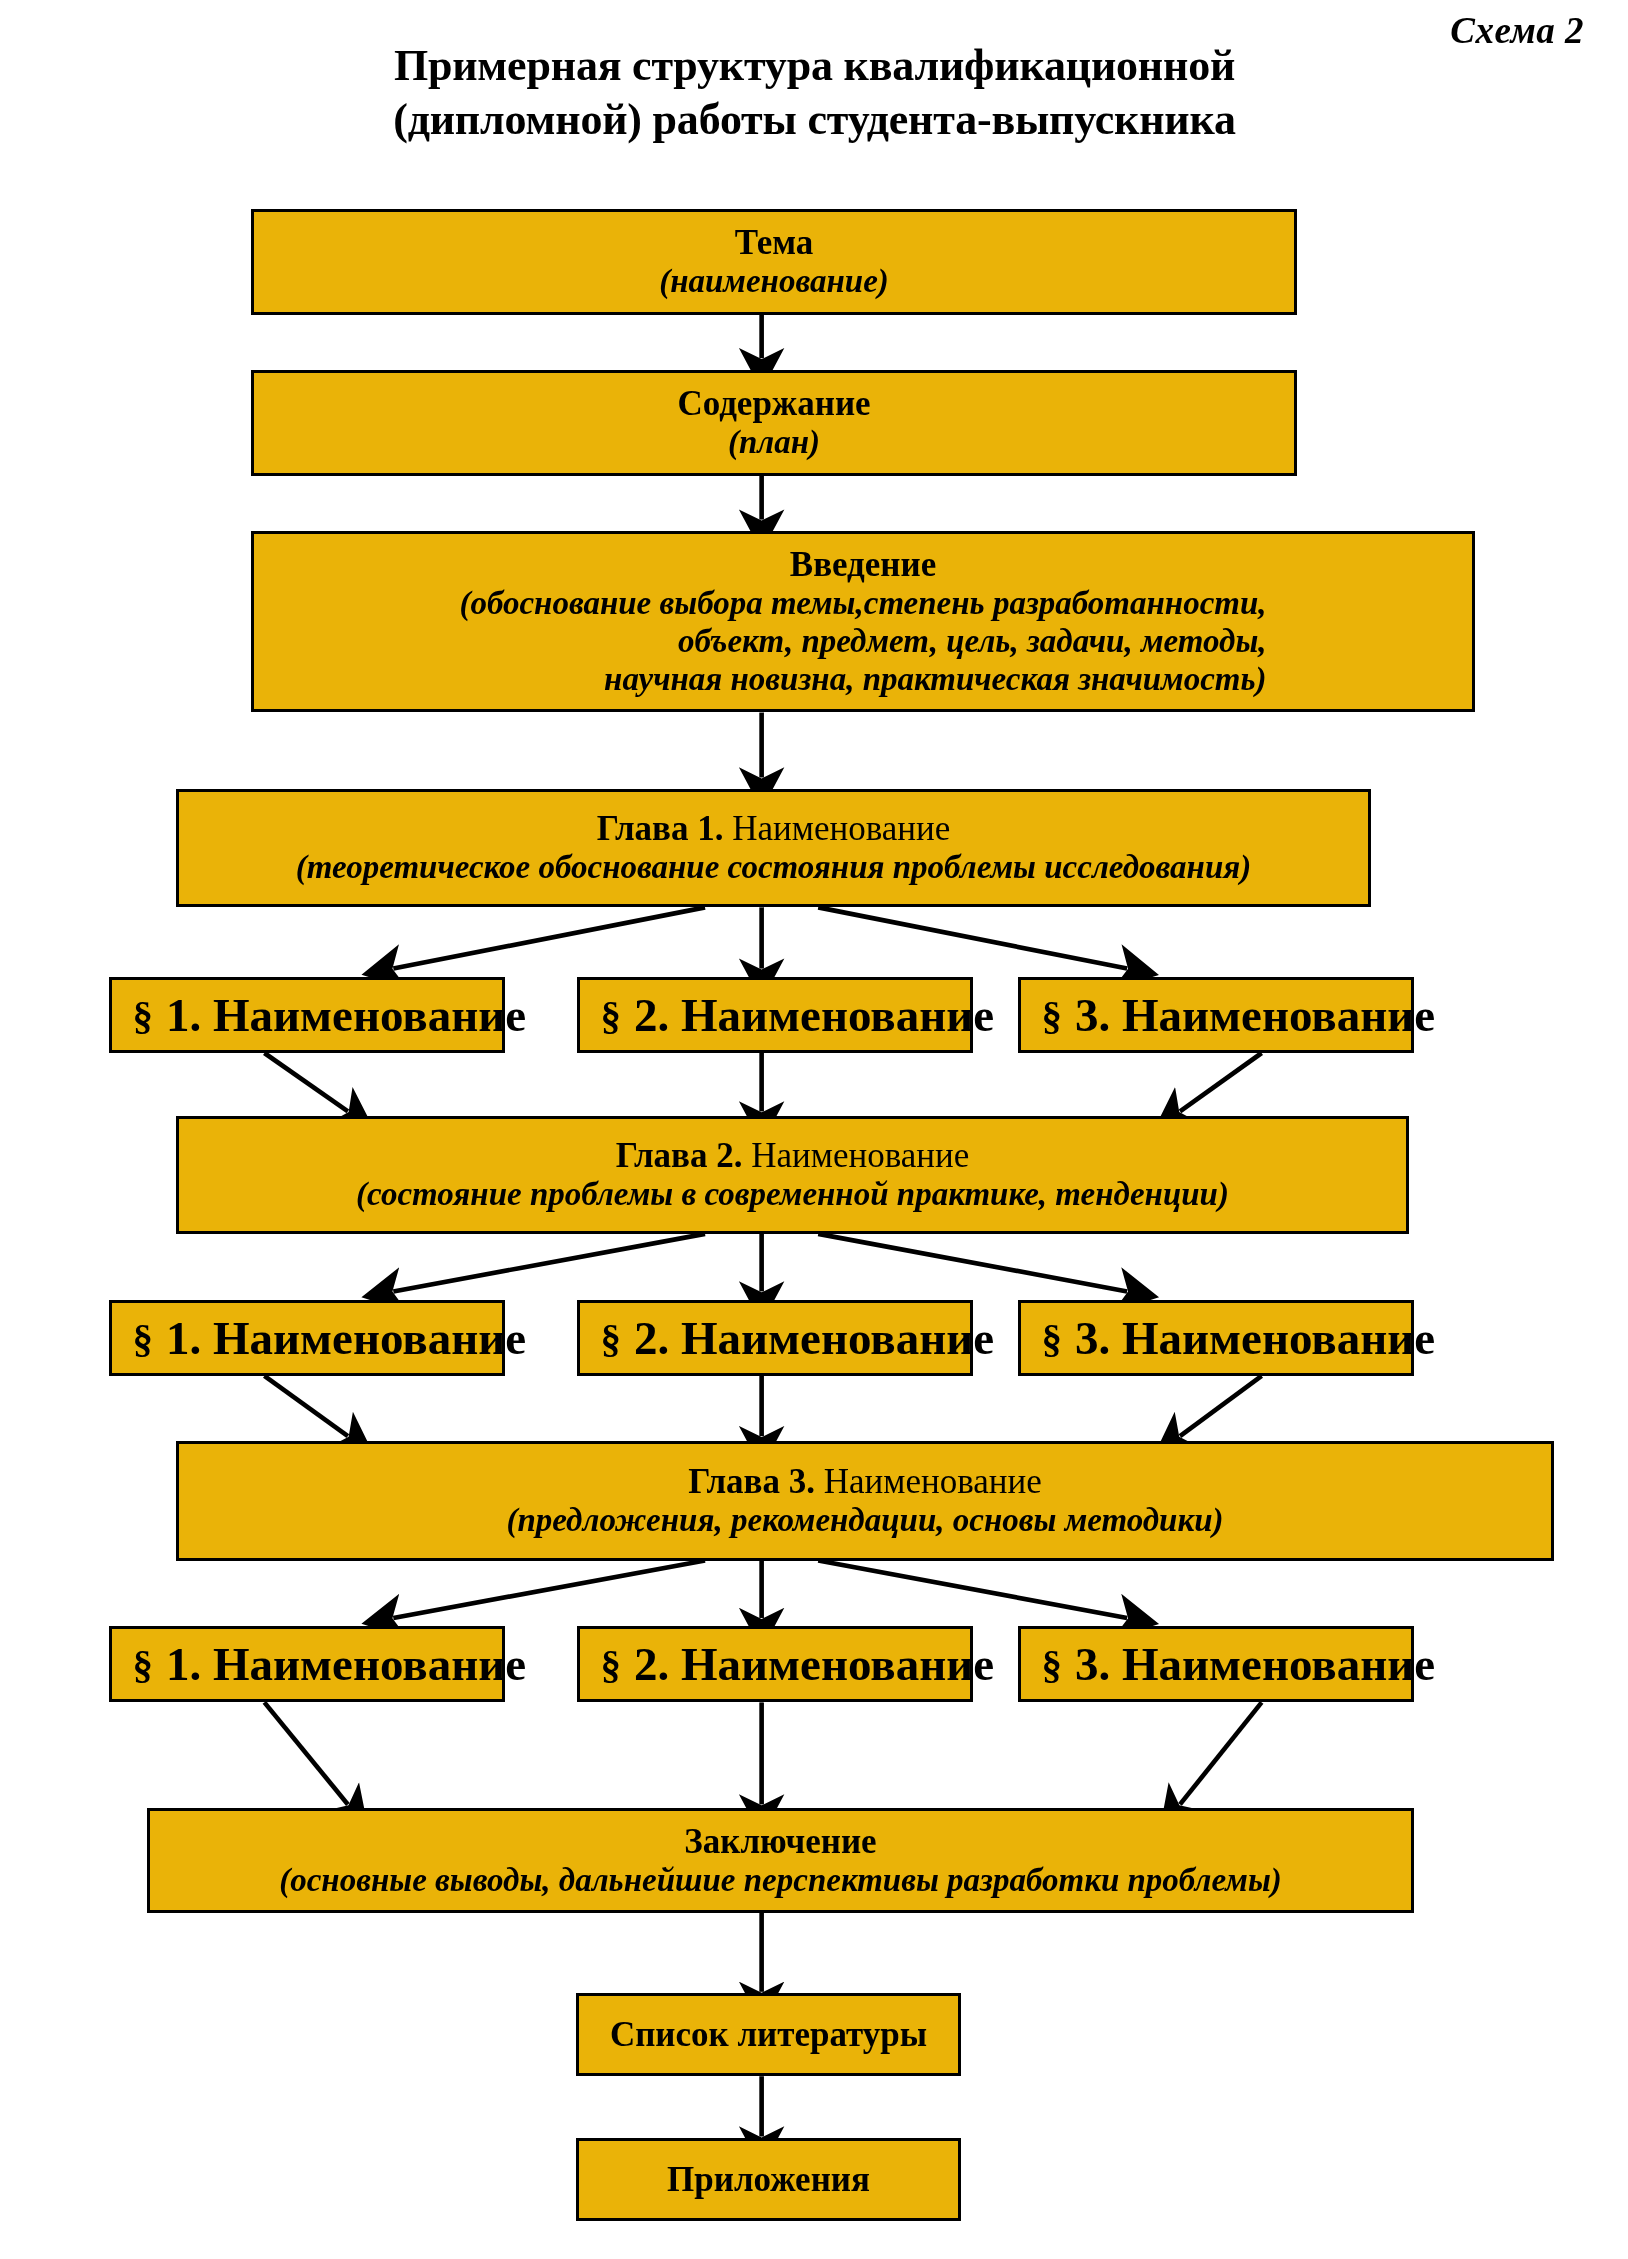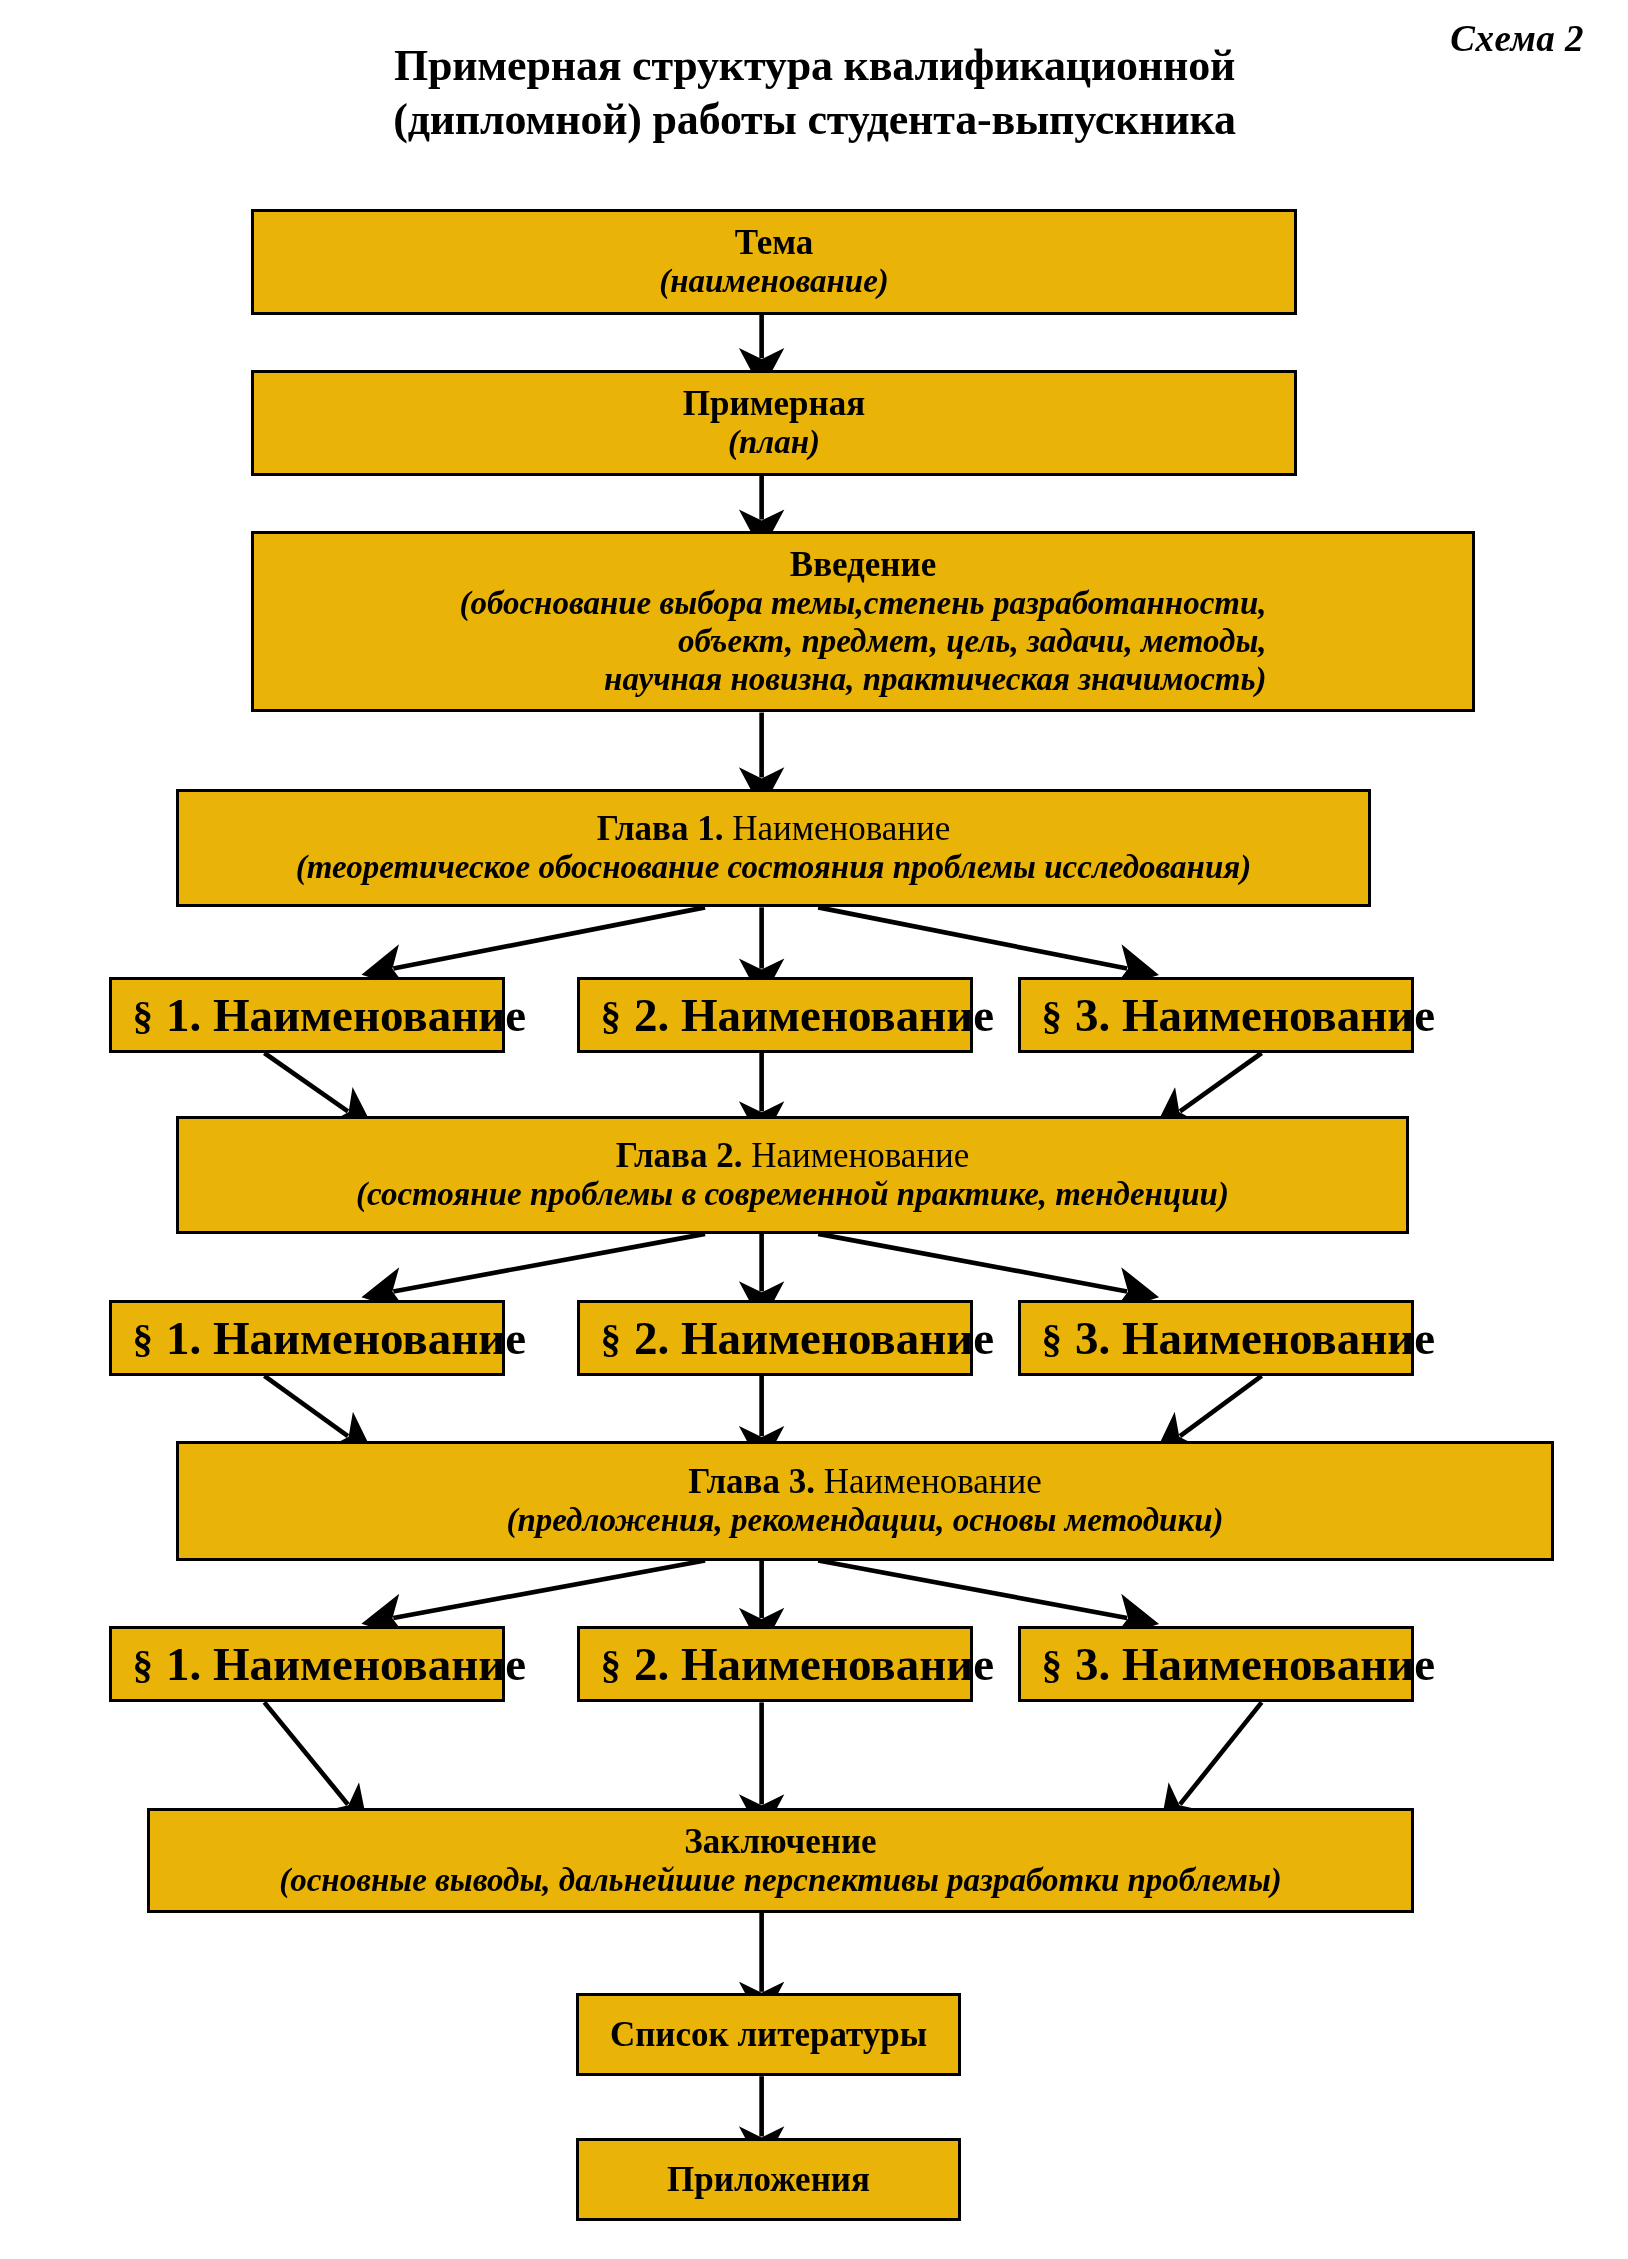--- a/index.html
+++ b/index.html
@@ -17,21 +17,21 @@
   }
   #page {
     position: absolute;
     left: 0; top: 0;
     width: 1629px;
     height: 2260px;
   }
   .scheme-label {
     position: absolute;
     right: 45px;
-    top: 17px;
+    top: 9px;
     font-family: "Liberation Serif", serif;
     font-style: italic;
     font-weight: bold;
     font-size: 37px;
     letter-spacing: 0.5px;
     white-space: nowrap;
   }
   .doc-title {
     position: absolute;
     left: 0;
@@ -165,21 +165,21 @@
   </svg>
 
   <div class="node" style="left:238px; top:209px; width:1046px; height:106px;">
     <div class="n-title">Тема</div>
     <div class="n-sub">
       <span class="s-line">(наименование)</span>
     </div>
   </div>
 
   <div class="node" style="left:238px; top:370px; width:1046px; height:106px;">
-    <div class="n-title">Примерная</div>
+    <div class="n-title">Содержание</div>
     <div class="n-sub">
       <span class="s-line">(план)</span>
     </div>
   </div>
 
   <div class="node" style="left:238px; top:531px; width:1224px; height:181px;">
     <div class="n-title">Введение</div>
     <div class="n-sub">
       <span class="s-line">(обоснование выбора темы,степень разработанности,</span>
       <span class="s-line">объект, предмет, цель, задачи, методы,</span>

